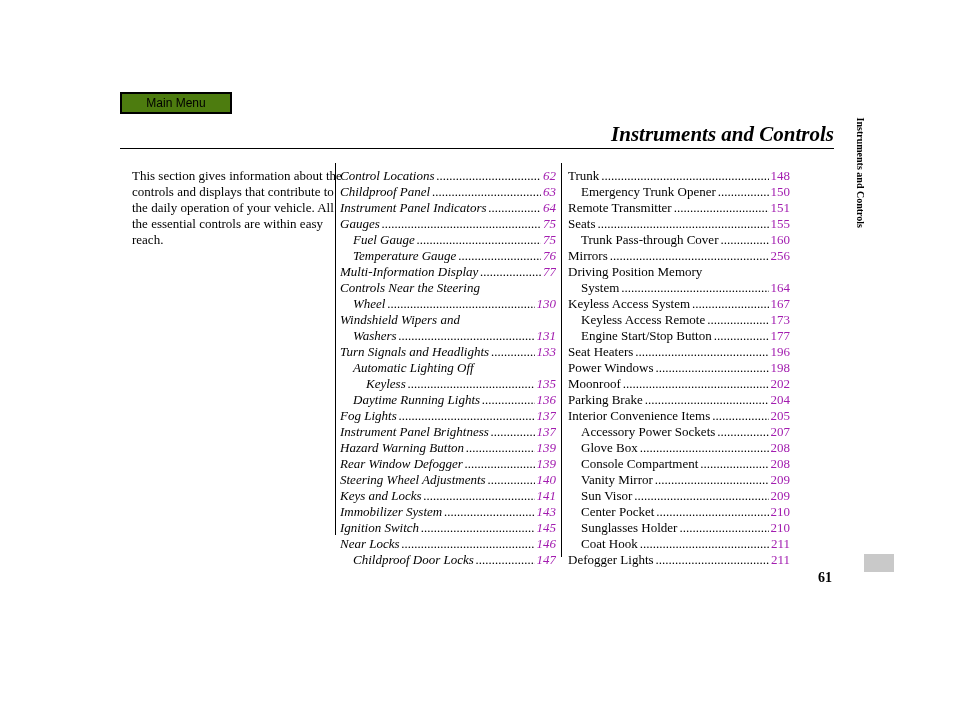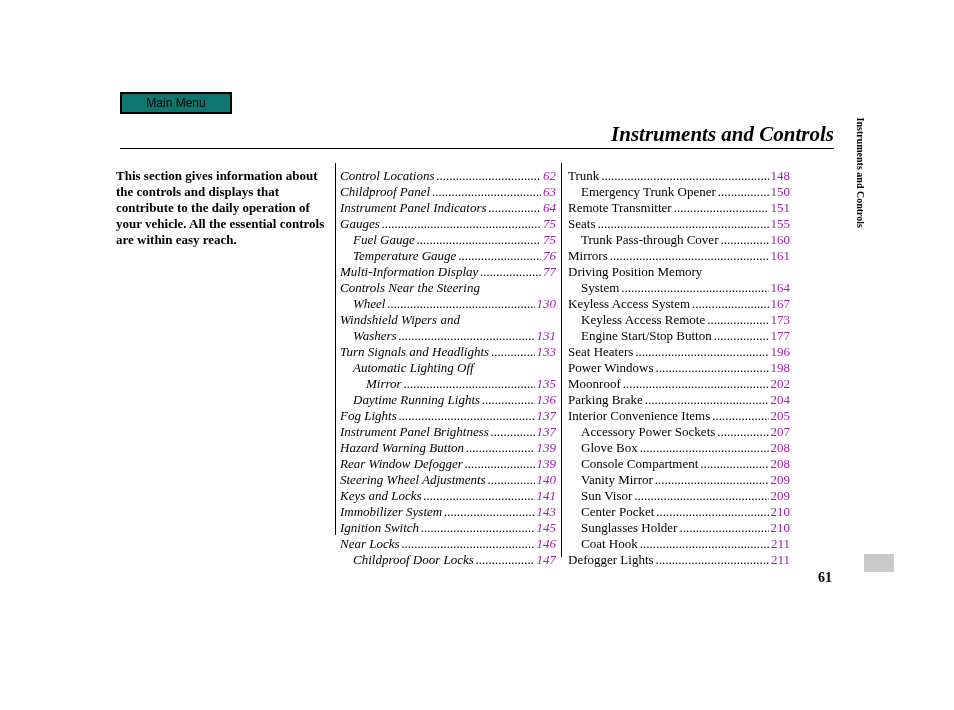--- a/index.html
+++ b/index.html
@@ -24,21 +24,21 @@
     left: 120px;
     width: 112px;
     height: 22px;
     border: 2px solid #000;
     box-sizing: border-box;
     font-family: Arial, Helvetica, sans-serif;
     font-size: 12px;
     line-height: 18px;
     text-align: center;
     cursor: pointer;
-    background: #0f766e;
+    background: #4d7c0f;
   }
 
   
   .page-title {
     position: absolute;
     top: 122px;
     right: 120px;
     left: 120px;
     text-align: right;
     font-size: 21px;
@@ -52,25 +52,24 @@
     right: 120px;
     top: 148px;
     border-top: 1px solid #000;
     height: 0;
   }
 
   
   .intro {
     position: absolute;
     top: 168px;
-    left: 116px;
+    left: 132px;
     width: 210px;
     font-size: 13px;
     line-height: 16px;
-    font-weight: bold;
   }
 
   
   .col {
     position: absolute;
     top: 168px;
     font-size: 13px;
     line-height: 16px;
   }
   .col2 { left: 340px; width: 216px; font-style: italic; }
@@ -229,21 +228,21 @@
       </div>
       <div class="toc-entry ">
         <span class="toc-label">Turn Signals and Headlights</span>
         <span class="toc-dots"></span>
         <span class="toc-page">133</span>
       </div>
       <div class="toc-entry indent1">
         <span class="toc-label">Automatic Lighting Off</span>
       </div>
       <div class="toc-cont indent2">
-        <span class="toc-label">Mirror</span>
+        <span class="toc-label">Keyless</span>
         <span class="toc-dots"></span>
         <span class="toc-page">135</span>
       </div>
       <div class="toc-entry indent1">
         <span class="toc-label">Daytime Running Lights</span>
         <span class="toc-dots"></span>
         <span class="toc-page">136</span>
       </div>
       <div class="toc-entry ">
         <span class="toc-label">Fog Lights</span>
@@ -318,21 +317,21 @@
         <span class="toc-page">155</span>
       </div>
       <div class="toc-entry indent1">
         <span class="toc-label">Trunk Pass-through Cover</span>
         <span class="toc-dots"></span>
         <span class="toc-page">160</span>
       </div>
       <div class="toc-entry ">
         <span class="toc-label">Mirrors</span>
         <span class="toc-dots"></span>
-        <span class="toc-page">161</span>
+        <span class="toc-page">256</span>
       </div>
       <div class="toc-entry ">
         <span class="toc-label">Driving Position Memory</span>
       </div>
       <div class="toc-cont indent1">
         <span class="toc-label">System</span>
         <span class="toc-dots"></span>
         <span class="toc-page">164</span>
       </div>
       <div class="toc-entry ">

